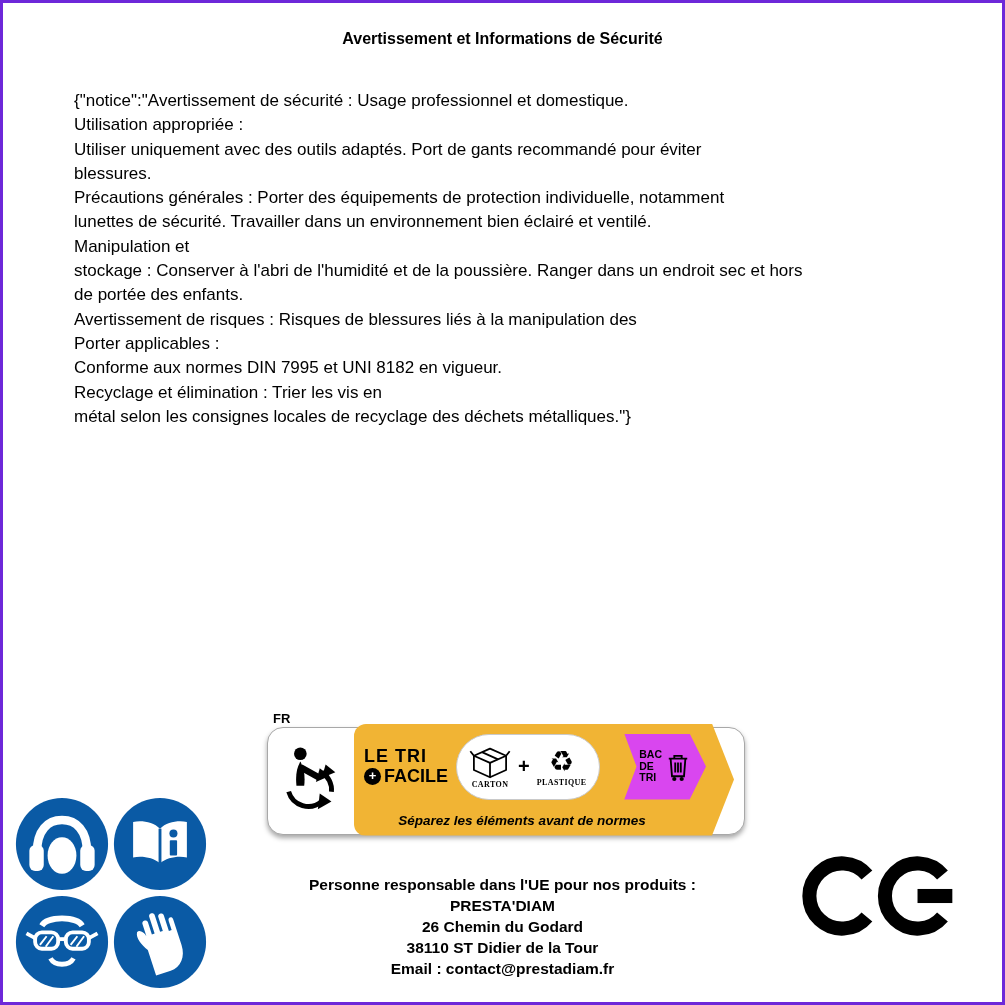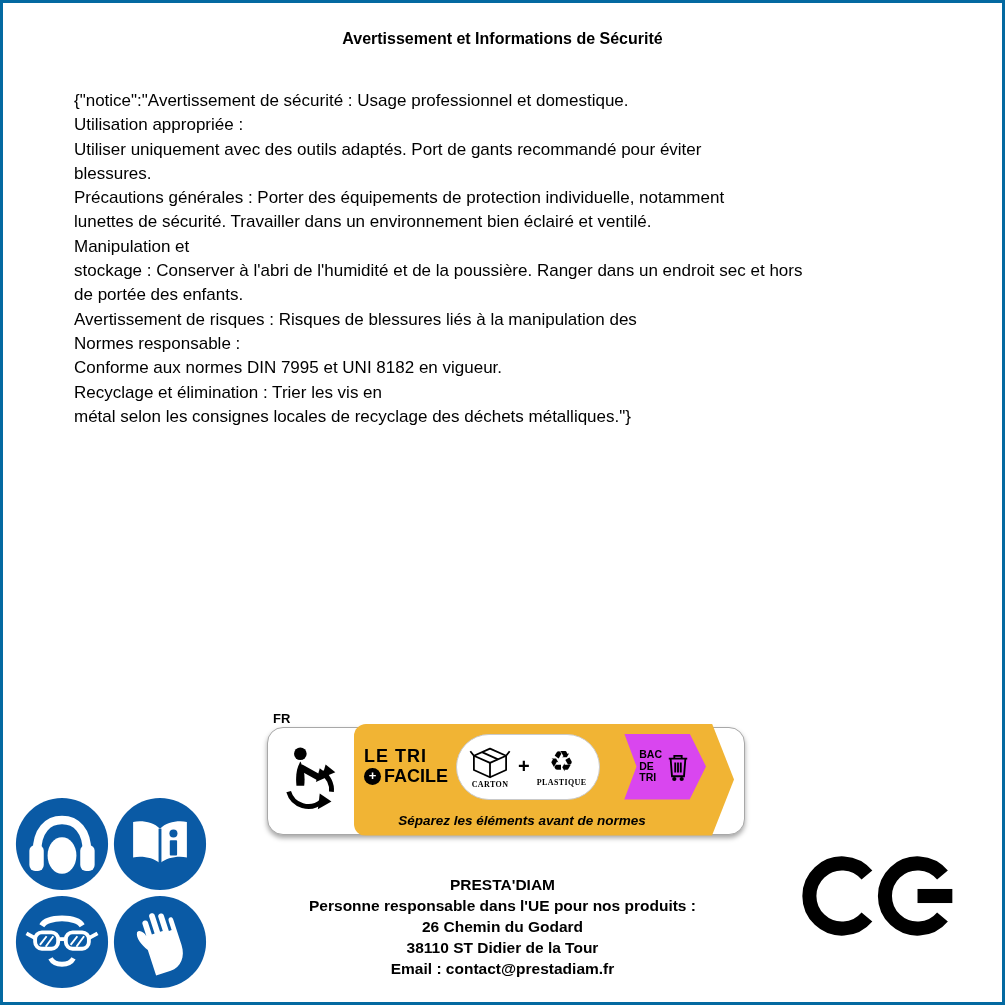--- a/index.html
+++ b/index.html
@@ -1,19 +1,19 @@
 <!DOCTYPE html>
 <html><head>
 <meta charset="utf-8">
 <style>
   * { margin:0; padding:0; box-sizing:border-box; }
   html,body { width:1005px; height:1005px; background:#fff; }
   .page {
     position:relative; width:1005px; height:1005px;
-    border:3px solid #0369a1; background:#fff; overflow:hidden;
+    border:3px solid #6d28d9; background:#fff; overflow:hidden;
     font-family:"Liberation Sans", sans-serif; color:#000;
   }
   .title {
     position:absolute; top:27px; left:0; width:100%;
     text-align:center; font-size:16px; font-weight:bold;
   }
   .notice { position:absolute; left:71px; top:86px; width:890px; font-size:17px; line-height:24.3px; }
   .nline { white-space:nowrap; }
 
   
@@ -86,21 +86,21 @@
     <div class="nline">{"notice":"Avertissement de sécurité : Usage professionnel et domestique.</div>
     <div class="nline">Utilisation appropriée :</div>
     <div class="nline">Utiliser uniquement avec des outils adaptés. Port de gants recommandé pour éviter</div>
     <div class="nline">blessures.</div>
     <div class="nline">Précautions générales : Porter des équipements de protection individuelle, notamment</div>
     <div class="nline">lunettes de sécurité. Travailler dans un environnement bien éclairé et ventilé.</div>
     <div class="nline">Manipulation et</div>
     <div class="nline">stockage : Conserver à l'abri de l'humidité et de la poussière. Ranger dans un endroit sec et hors</div>
     <div class="nline">de portée des enfants.</div>
     <div class="nline">Avertissement de risques : Risques de blessures liés à la manipulation des</div>
-    <div class="nline">Normes responsable :</div>
+    <div class="nline">Porter applicables :</div>
     <div class="nline">Conforme aux normes DIN 7995 et UNI 8182 en vigueur.</div>
     <div class="nline">Recyclage et élimination : Trier les vis en</div>
     <div class="nline">métal selon les consignes locales de recyclage des déchets métalliques."}</div>
   </div>
 
   <div class="picto-grid">
     <svg class="picto" viewBox="0 0 100 100">
       <circle cx="50" cy="50" r="48" fill="#0a5aa5"></circle>
       <ellipse cx="50" cy="62" rx="15" ry="19" fill="#fff"></ellipse>
       <path d="M24 58 C24 36 35 25 50 25 C65 25 76 36 76 58" fill="none" stroke="#fff" stroke-width="9"></path>
@@ -197,22 +197,22 @@
               <circle cx="17" cy="30" r="2.3" fill="#000"></circle>
             </svg>
           </div>
         </div>
         <div class="ytagline">Séparez les éléments avant de normes</div>
       </div>
     </div>
   </div>
 
   <div class="responsible">
+    <div>Personne responsable dans l'UE pour nos produits :</div>
     <div>PRESTA'DIAM</div>
-    <div>Personne responsable dans l'UE pour nos produits :</div>
     <div>26 Chemin du Godard</div>
     <div>38110 ST Didier de la Tour</div>
     <div>Email : contact@prestadiam.fr</div>
   </div>
 
   <div class="ce">
     <svg width="160" height="86" viewBox="0 0 216 110">
       <g fill="none" stroke="#000" stroke-width="19">
         <path d="M91.7 26.7 A44 44 0 1 0 91.7 83.3"></path>
         <path d="M193.7 26.7 A44 44 0 1 0 193.7 83.3"></path>

